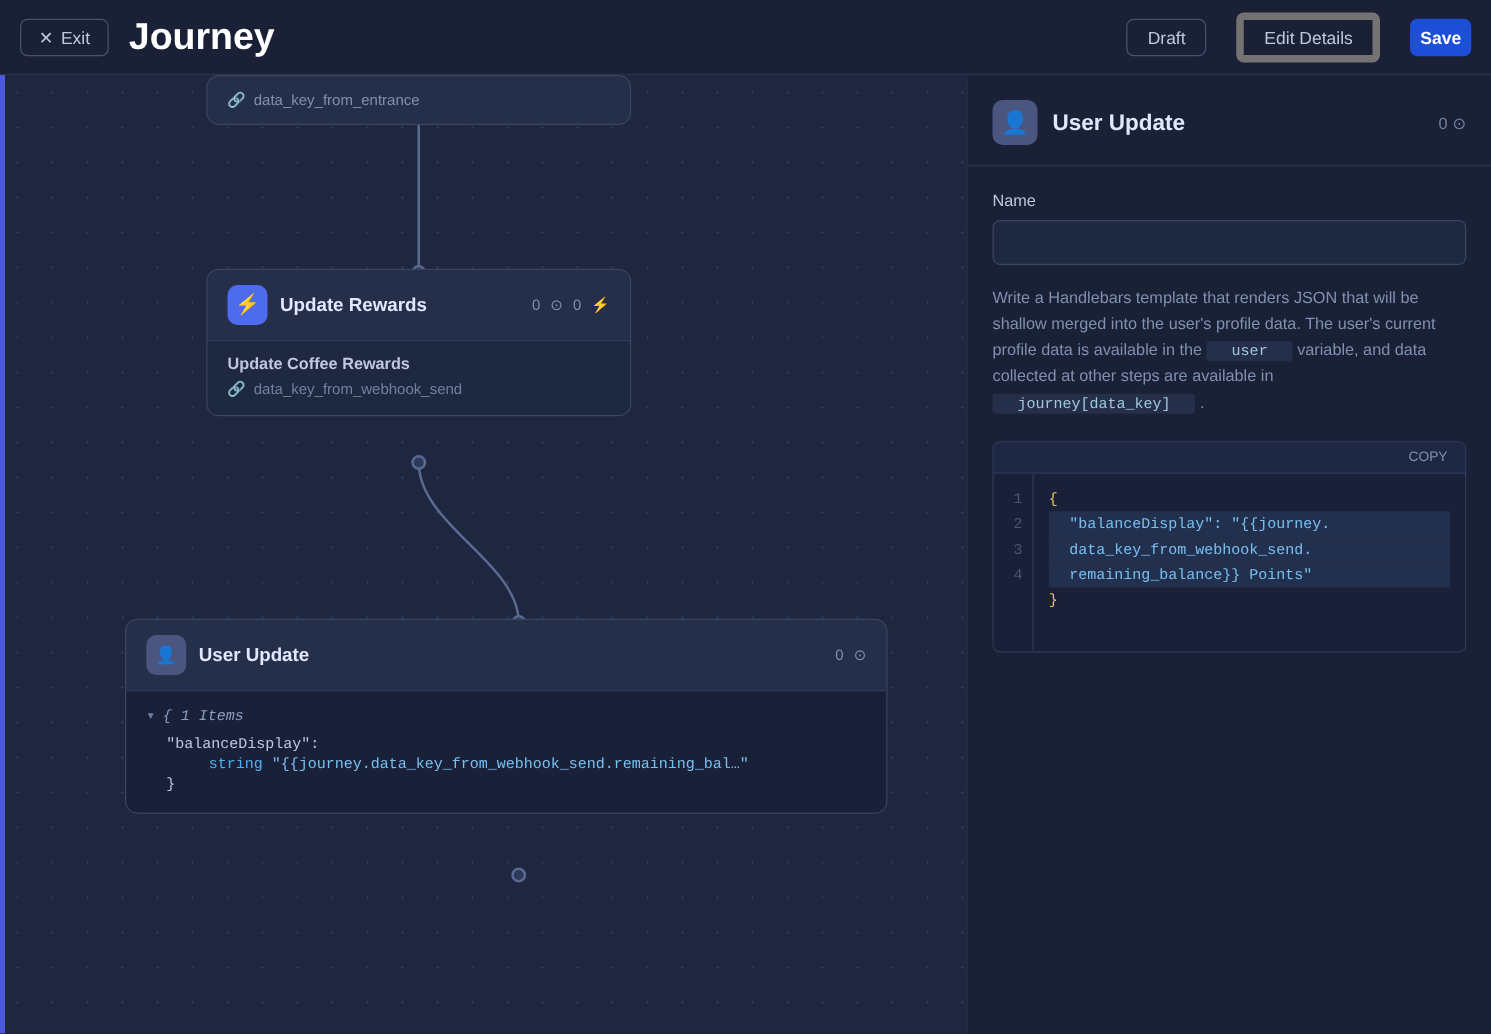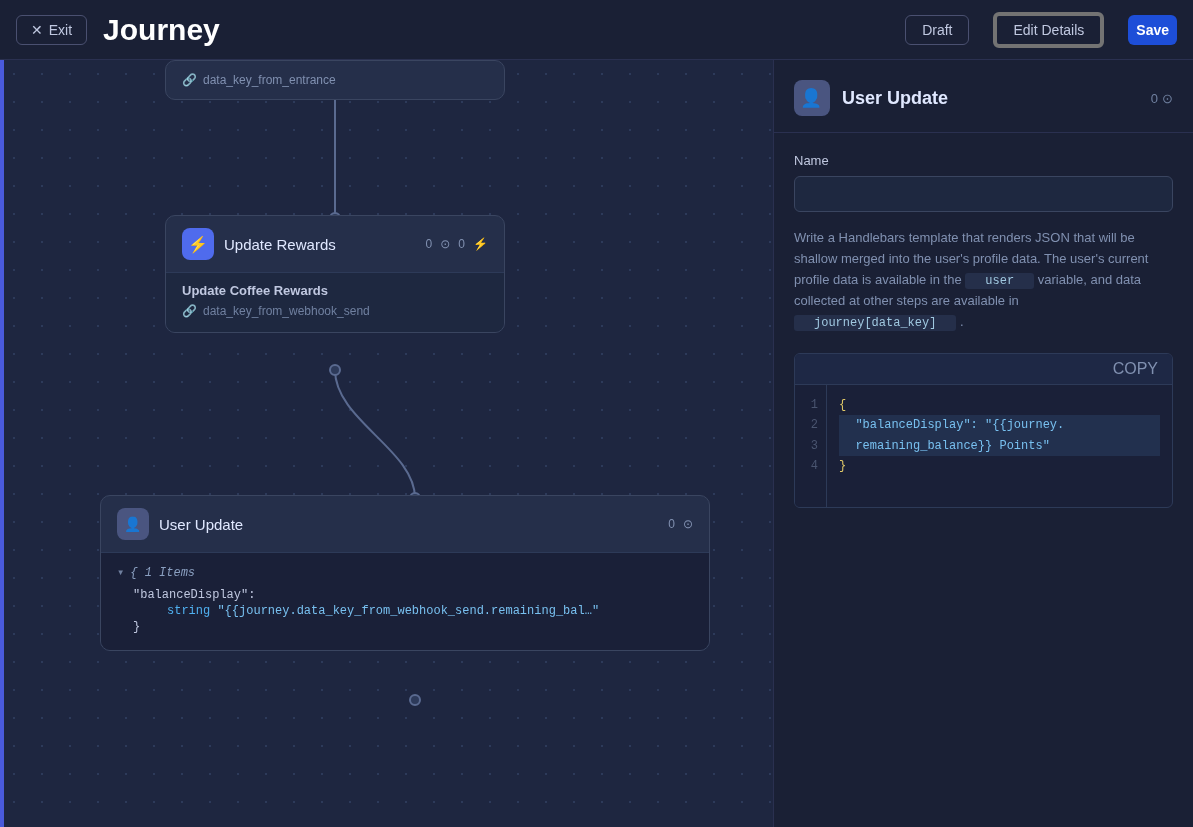--- a/index.html
+++ b/index.html
@@ -51,21 +51,21 @@
       background: transparent;
       border: 1px solid #4a5070;
       color: #c0c8e0;
       padding: 6px 16px;
       border-radius: 6px;
       cursor: pointer;
       font-size: 14px;
     }
     .edit-details-btn {
       background: transparent;
-      border: 4px solid #737373;
+      border: 6px solid #737373;
       color: #c0c8e0;
       padding: 6px 16px;
       border-radius: 6px;
       cursor: pointer;
       font-size: 14px;
     }
     .save-btn {
       background: #1d4ed8;
       border: none;
       color: #ffffff;
@@ -139,21 +139,21 @@
       border-radius: 8px;
       display: flex;
       align-items: center;
       justify-content: center;
       color: white;
       font-size: 16px;
       flex-shrink: 0;
     }
     .node-title {
       font-size: 15px;
-      font-weight: 400;
+      font-weight: 700;
       color: #e0e8ff;
       flex: 1;
     }
     .node-stats {
       display: flex;
       align-items: center;
       gap: 8px;
       color: #8090b0;
       font-size: 12px;
     }
@@ -343,21 +343,21 @@
       align-items: center;
       justify-content: flex-end;
       padding: 4px 8px;
       background: #1e2845;
       border-bottom: 1px solid #2d3a58;
     }
     .copy-btn {
       background: transparent;
       border: none;
       color: #8090b0;
-      font-size: 16px;
+      font-size: 11px;
       cursor: pointer;
       padding: 2px 6px;
     }
     .code-editor-body {
       display: flex;
       font-family: 'Courier New', monospace;
       font-size: 12px;
     }
     .line-numbers {
       padding: 10px 8px;
@@ -515,20 +515,23 @@
             <div>4</div>
           </div>
           <div class="code-content">
             <div>
               <span class="json-brace">{</span>
             </div>
             <div style="background:#22304e;display:block;padding:0 2px;">
               <span class="json-string">&nbsp;&nbsp;"balanceDisplay": "{{journey.</span>
             </div>
             <div style="background:#22304e;display:block;padding:0 2px;">
+              <span class="json-string">&nbsp;&nbsp;data_key_from_webhook_send.</span>
+            </div>
+            <div style="background:#22304e;display:block;padding:0 2px;">
               <span class="json-string">&nbsp;&nbsp;remaining_balance}} Points"</span>
             </div>
             <div>
               <span class="json-brace">}</span>
             </div>
             <div>&nbsp;</div>
           </div>
         </div>
       </div>
     </div>

